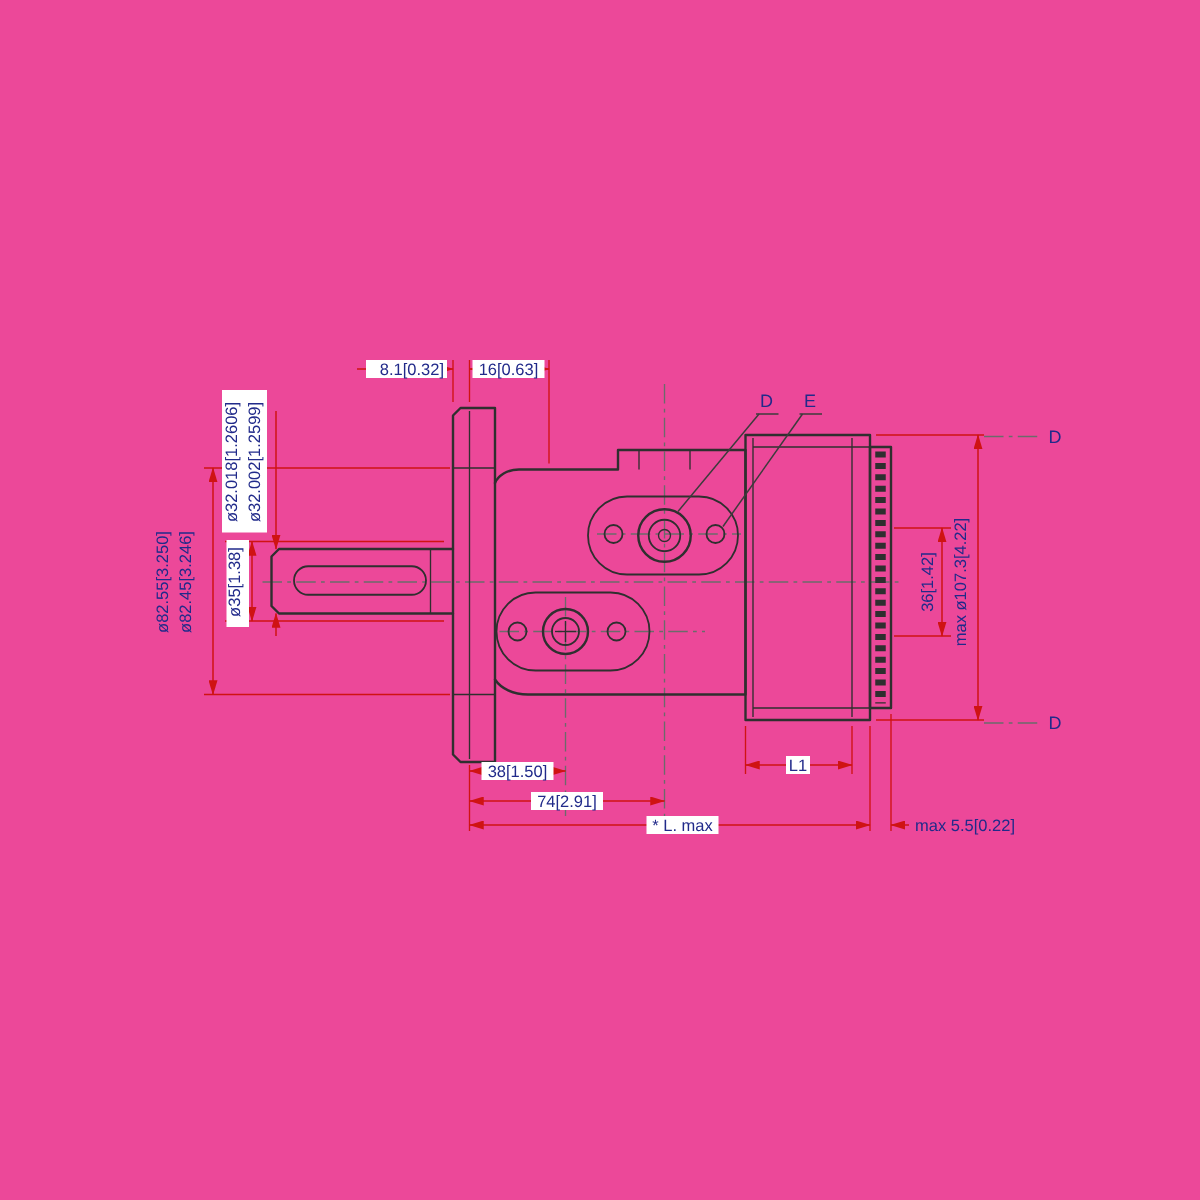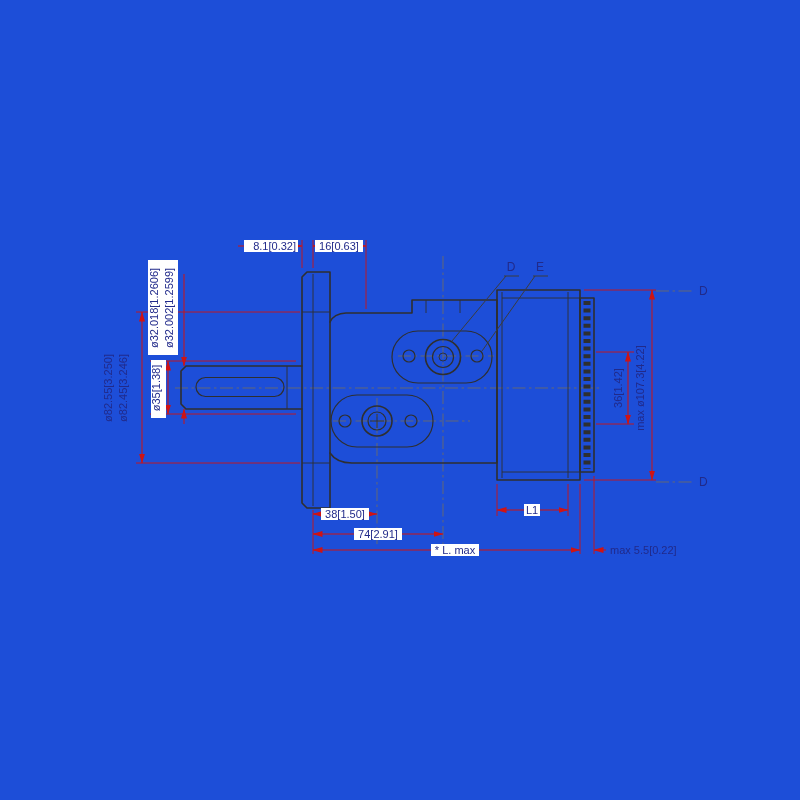--- a/index.html
+++ b/index.html
@@ -1,16 +1,16 @@
 <!DOCTYPE html>
 <html><head>
 <meta charset="utf-8">
 <style>
   html,body{margin:0;padding:0;background:#ffffff;}
-  #canvas{position:relative;width:800px;height:800px;background:#1d4ed8;font-family:"Liberation Sans",sans-serif;}
+  #canvas{position:relative;width:800px;height:800px;background:#ec4899;font-family:"Liberation Sans",sans-serif;}
   svg{display:block;}
   .ol{stroke:#2f2f2f;stroke-width:1.6;fill:none;stroke-linejoin:round;stroke-linecap:round;}
   .om{stroke:#2f2f2f;stroke-width:1.2;fill:none;}
   .ot{stroke:#2f2f2f;stroke-width:0.9;fill:none;}
   .cl{stroke:#6b6b6b;stroke-width:0.9;fill:none;stroke-dasharray:13 3.5 2.5 3.5;}
   .red{stroke:#cf1313;stroke-width:1;fill:none;}
   .rede{stroke:#cf1313;stroke-width:0.9;fill:none;}
   .teeth{stroke:#2f2f2f;stroke-width:7;stroke-dasharray:4 3.6;fill:none;}
   .lead{stroke:#3c3c3c;stroke-width:1;fill:none;}
   .bg{fill:#ffffff;stroke:none;}

